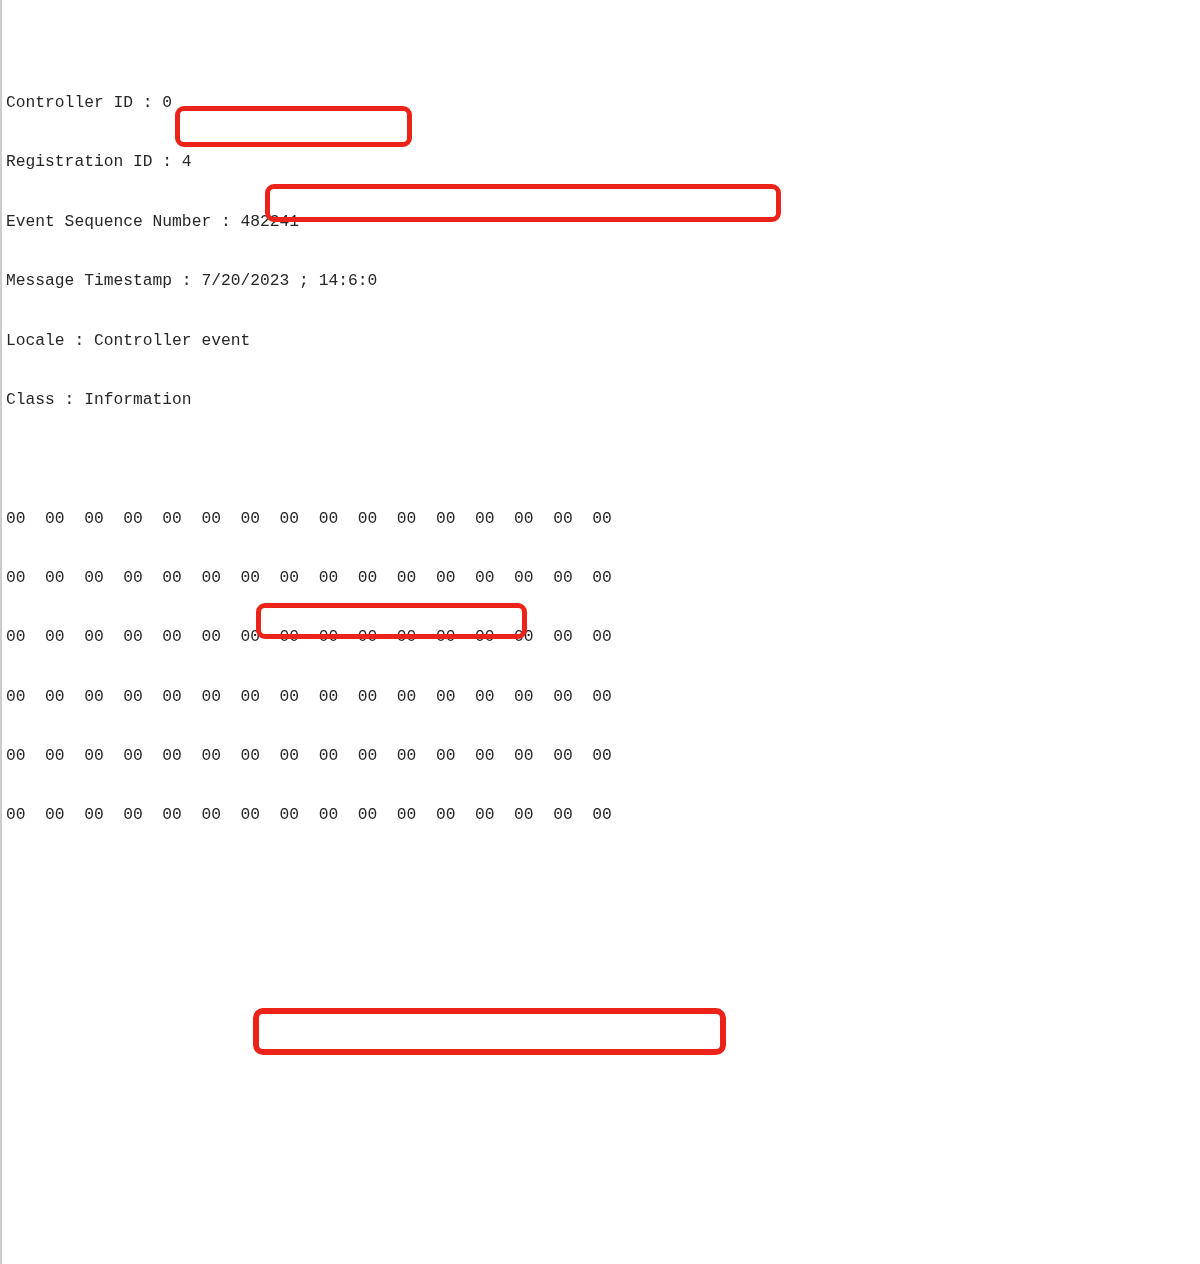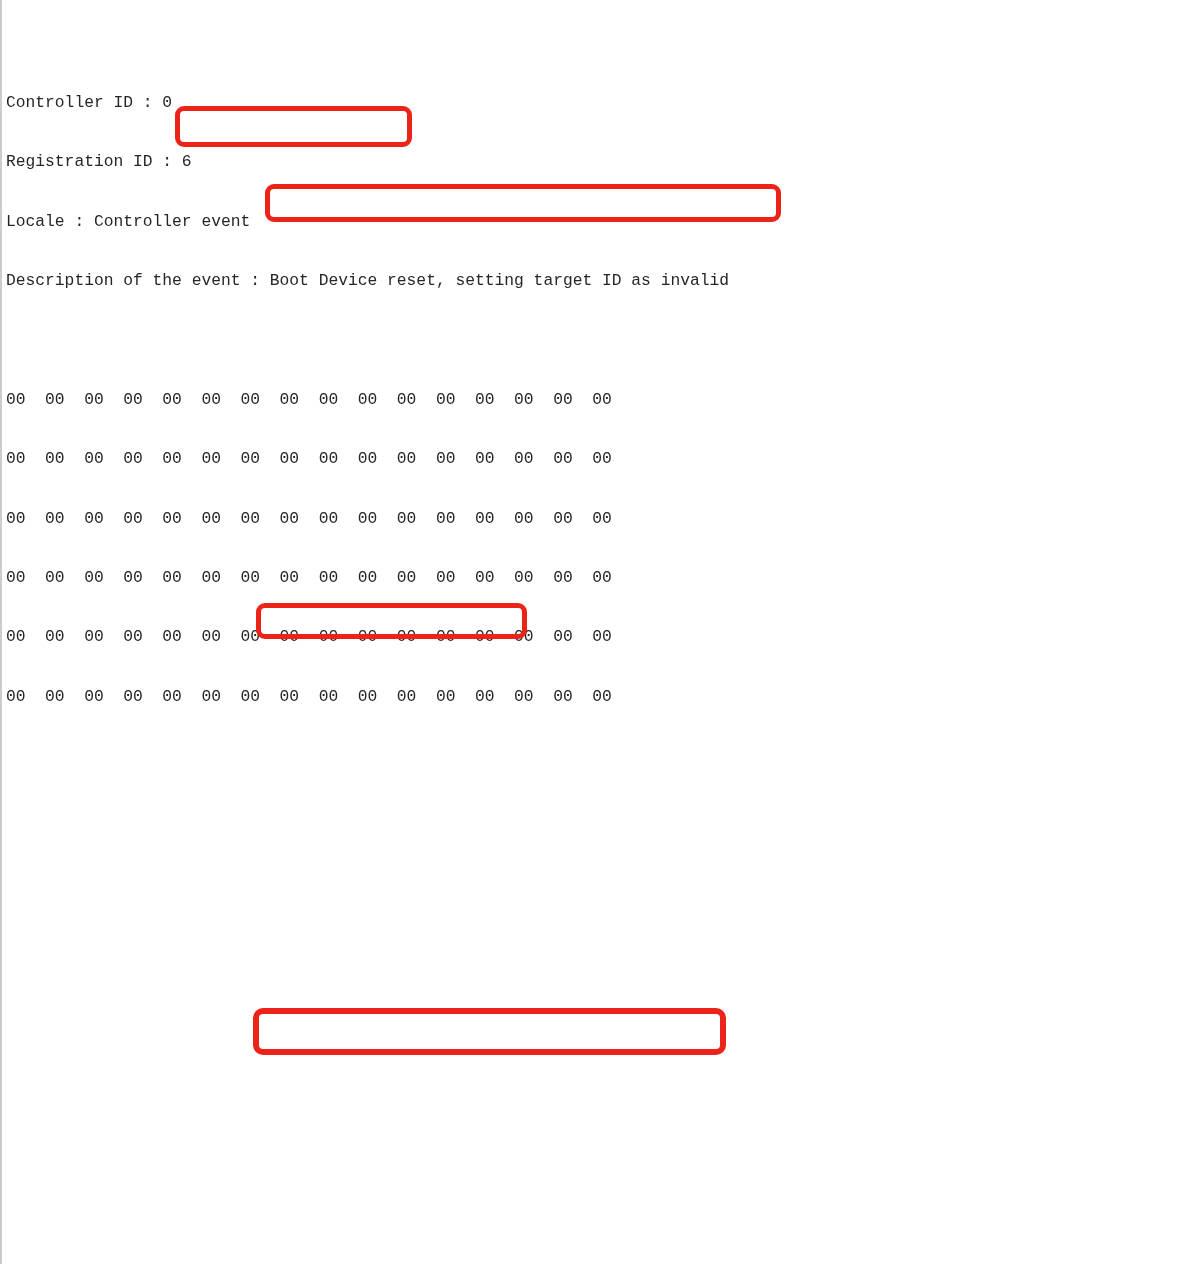--- a/index.html
+++ b/index.html
@@ -49,23 +49,25 @@
 
 <div class="abox abox-1"></div>
 <div class="abox abox-2"></div>
 <div class="abox abox-3"></div>
 <div class="abox abox-4"></div>
 
 <div class="content">
 
   
   <div class="ln">Controller ID : 0</div>
-  <div class="ln">Registration ID : 6</div>
+  <div class="ln">Registration ID : 4</div>
+  <div class="ln">Event Sequence Number : 482241</div>
+  <div class="ln">Message Timestamp : 7/20/2023 ; 14:6:0</div>
   <div class="ln">Locale : Controller event</div>
-  <div class="ln"><span>Description of the event : </span><span>Boot Device reset, setting target ID as invalid</span></div>
+  <div class="ln">Class : Information</div>
   <div class="ln-blank"> </div>
   <div class="ln">00  00  00  00  00  00  00  00  00  00  00  00  00  00  00  00</div>
   <div class="ln">00  00  00  00  00  00  00  00  00  00  00  00  00  00  00  00</div>
   <div class="ln">00  00  00  00  00  00  00  00  00  00  00  00  00  00  00  00</div>
   <div class="ln">00  00  00  00  00  00  00  00  00  00  00  00  00  00  00  00</div>
   <div class="ln">00  00  00  00  00  00  00  00  00  00  00  00  00  00  00  00</div>
   <div class="ln">00  00  00  00  00  00  00  00  00  00  00  00  00  00  00  00</div>
   <div class="ln-blank"> </div>
   
 

